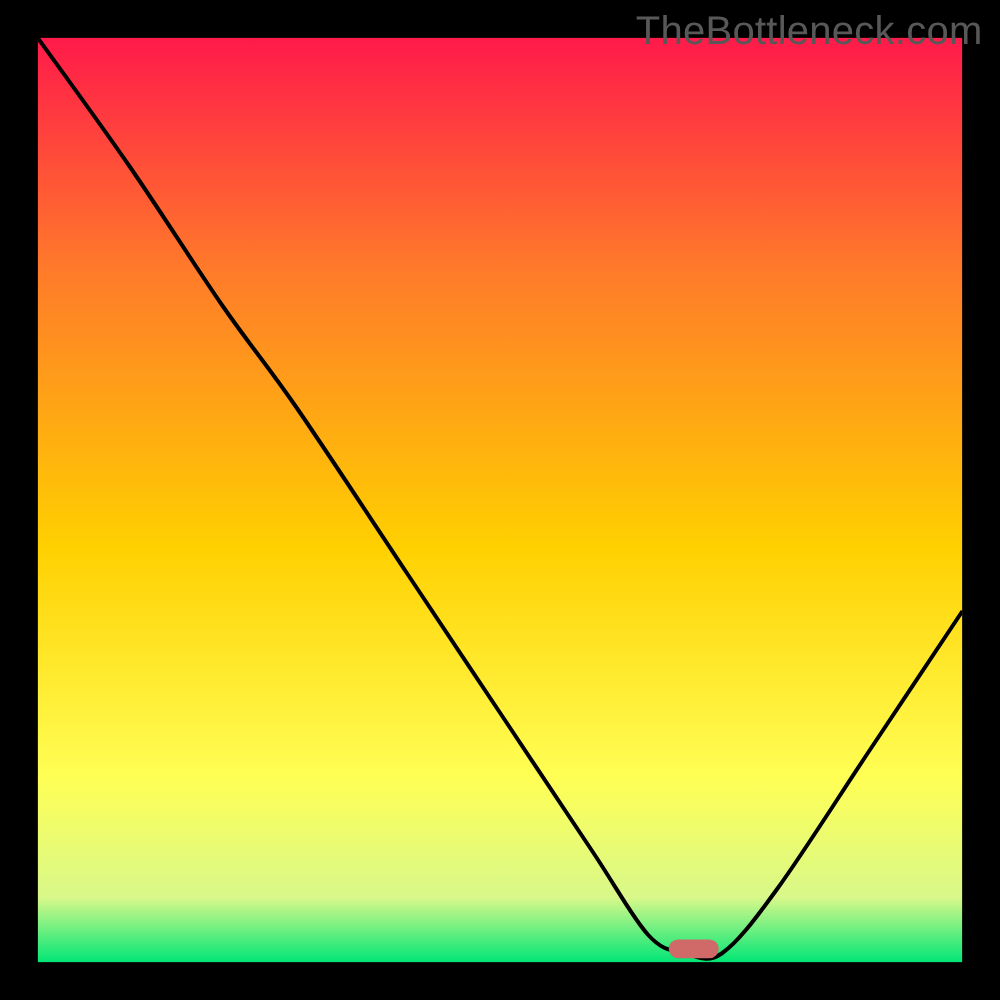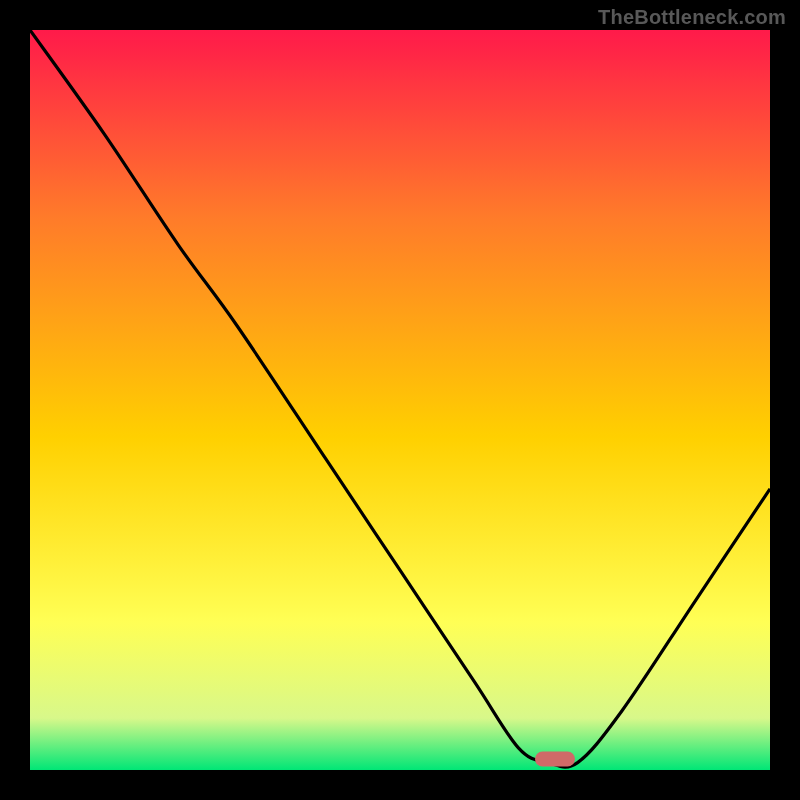--- a/index.html
+++ b/index.html
@@ -11,23 +11,23 @@
     width: 800px;
     height: 800px;
     background: #000;
     position: relative;
   }
   .watermark {
     position: absolute;
     top: 6px;
     right: 14px;
     font-family: Arial, sans-serif;
-    font-size: 20px;
+    font-size: 32px;
     color: #585858;
-    font-weight: 700;
+    font-weight: 400;
     letter-spacing: 0.2px;
     z-index: 10;
   }
   .plot-area {
     position: absolute;
     left: 30px;
     top: 30px;
     width: 740px;
     height: 740px;
     overflow: hidden;

